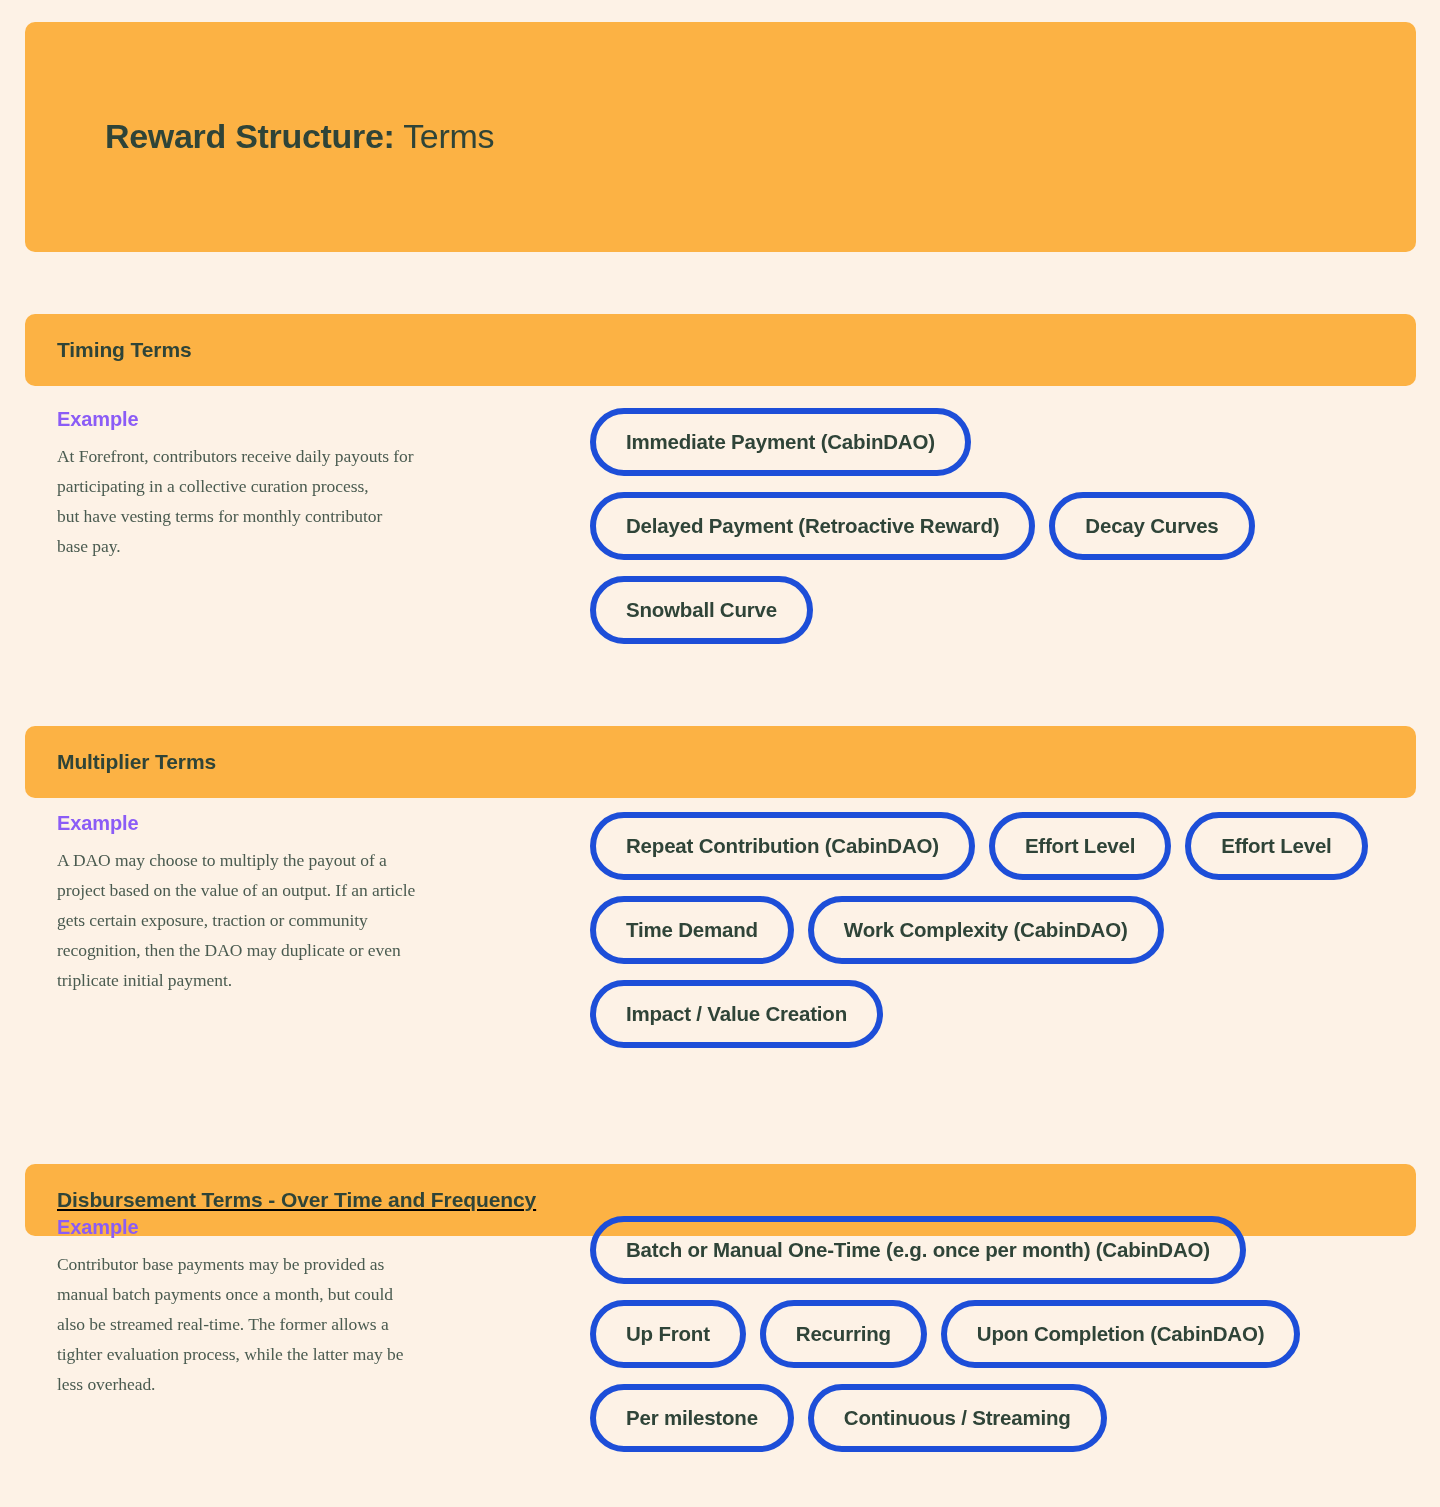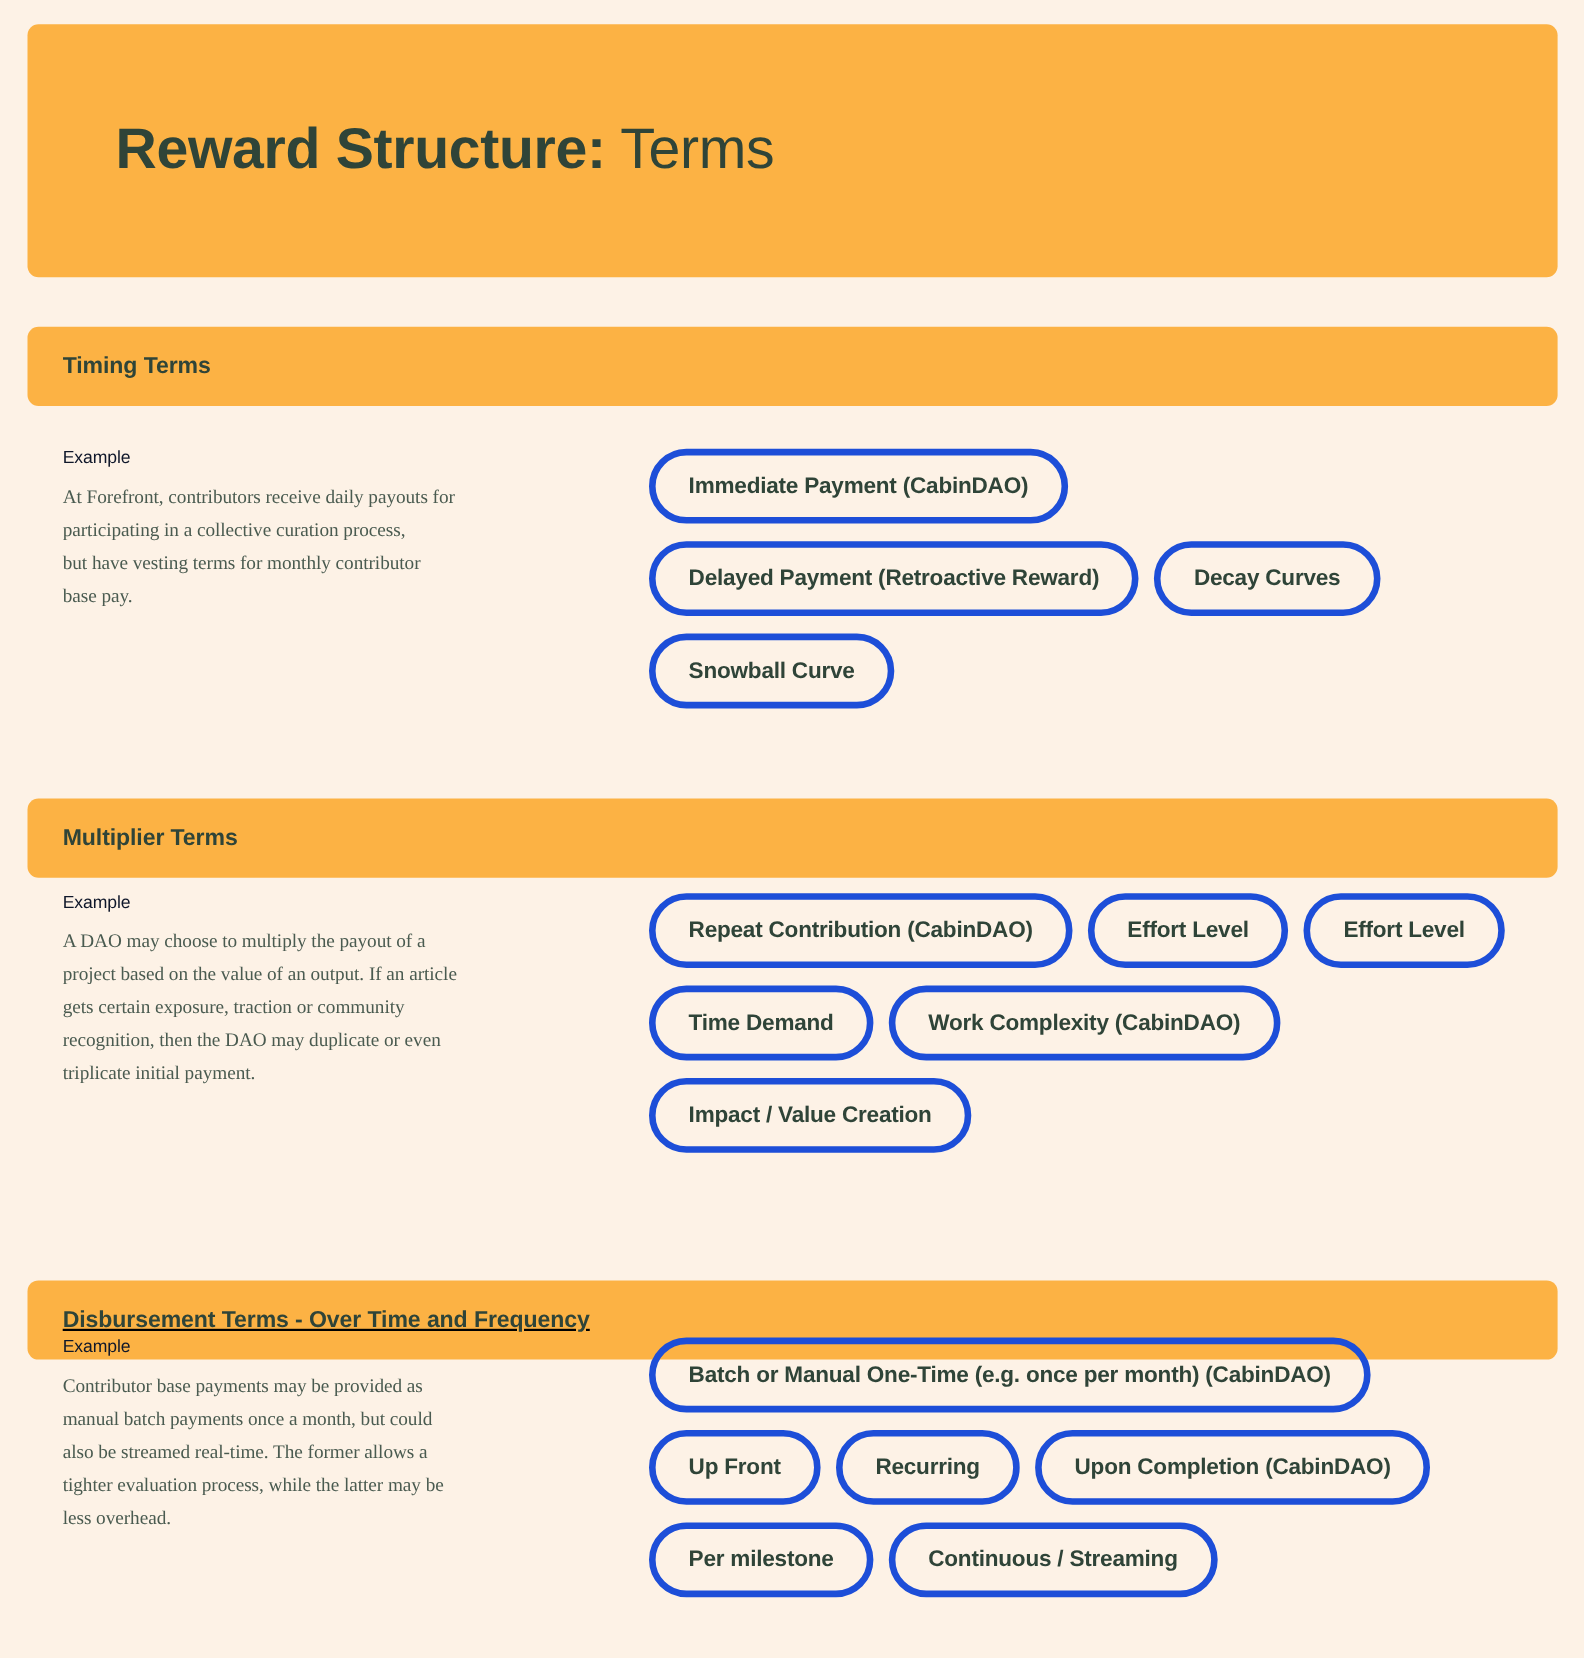--- a/index.html
+++ b/index.html
@@ -27,21 +27,21 @@
     width: 1391px;
     height: 230px;
     background: #fcb244;
     border-radius: 10px;
     display: flex;
     align-items: center;
   }
 
   .title-text {
     margin-left: 80px;
-    font-size: 52px;
+    font-size: 34px;
     line-height: 1.1;
     color: #2f4438;
     white-space: nowrap;
     letter-spacing: -0.3px;
   }
   .title-strong {
     font-weight: 700;
   }
   .title-light {
     font-weight: 300;
@@ -59,21 +59,21 @@
     align-items: center;
   }
   .section-header-label {
     margin-left: 32px;
     font-size: 21px;
     font-weight: 700;
     color: #2f4438;
     letter-spacing: -0.1px;
   }
 
-  #sec-header-0 { top: 297px; }
+  #sec-header-0 { top: 314px; }
   #sec-header-1 { top: 726px; }
   #sec-header-2 { top: 1164px; text-decoration: underline; }
 
   
   .section-body {
     position: absolute;
     left: 25px;
     width: 1391px;
     display: flex;
     align-items: flex-start;
@@ -83,23 +83,23 @@
   #sec-body-2 { top: 1216px; }
 
   .example-col {
     width: 565px;
     flex: 0 0 565px;
     padding-left: 32px;
     padding-right: 30px;
   }
 
   .example-title {
-    font-size: 16px;
-    font-weight: 400;
-    color: #0f172a;
+    font-size: 20px;
+    font-weight: 700;
+    color: #8b5cf6;
     margin-bottom: 10px;
     letter-spacing: -0.1px;
   }
 
   .example-body {
     font-size: 17.5px;
     line-height: 30px;
     color: #4a5b50;
     white-space: pre-line;
     letter-spacing: -0.05px;

